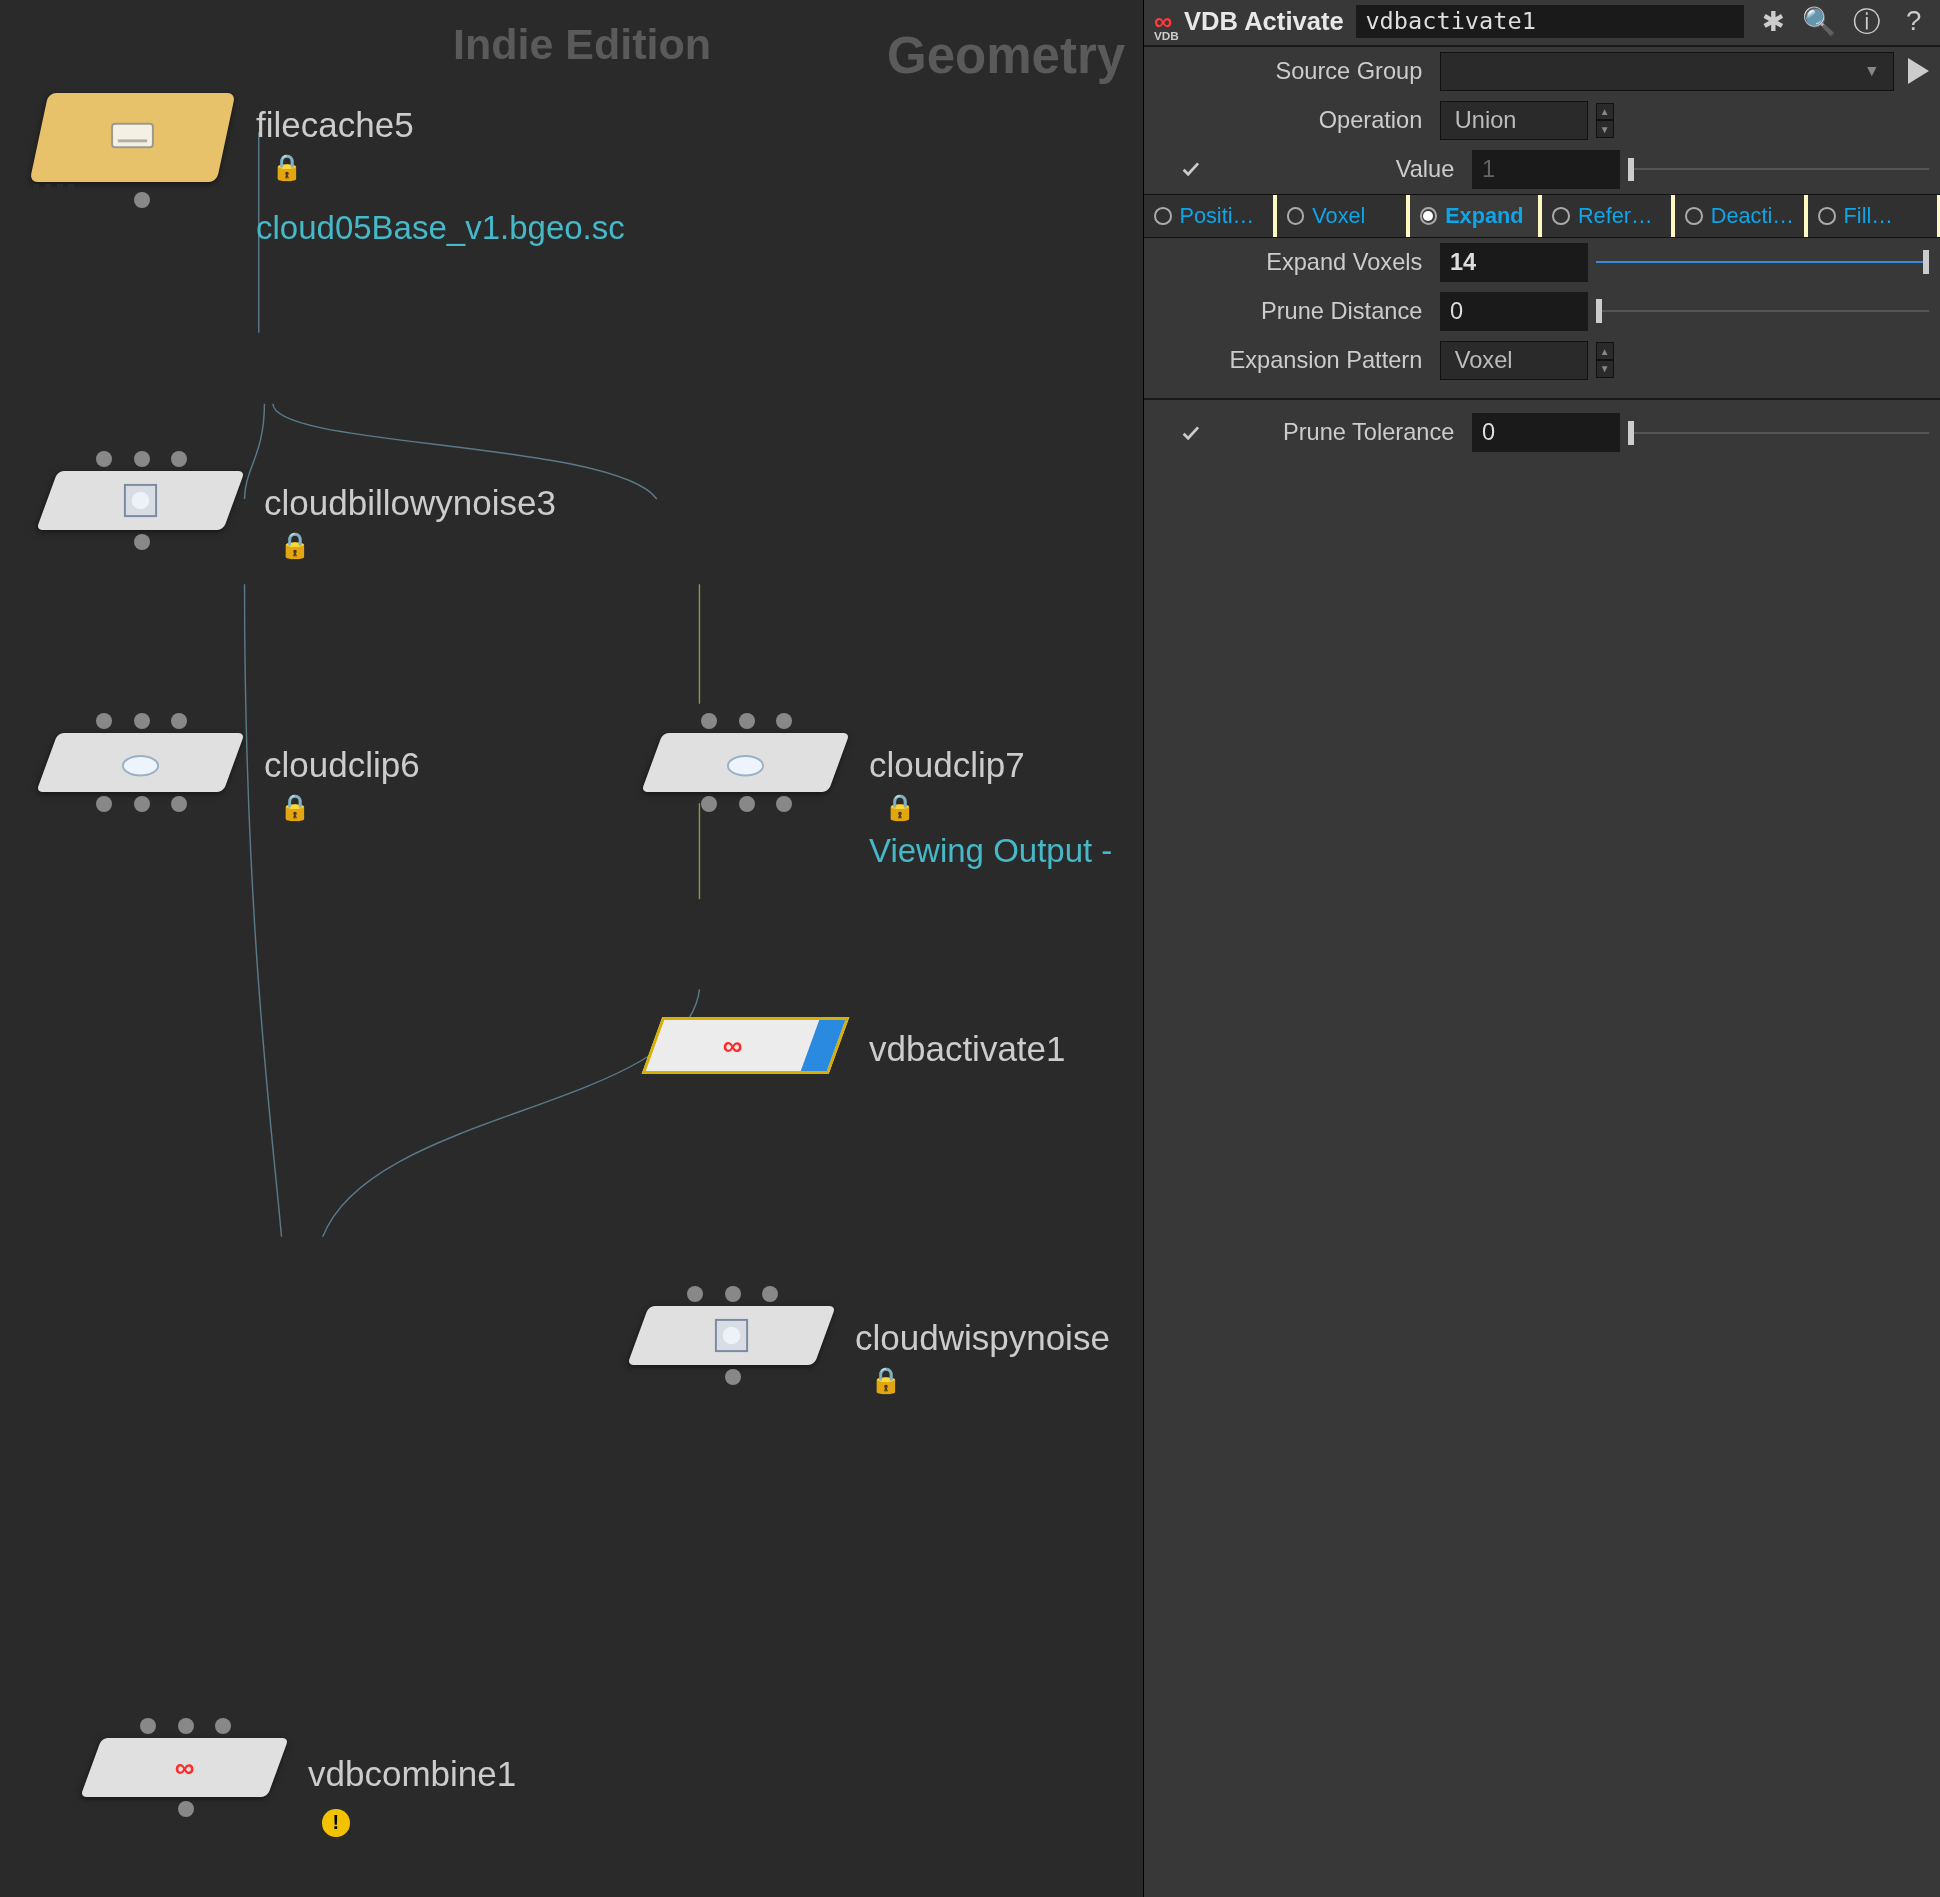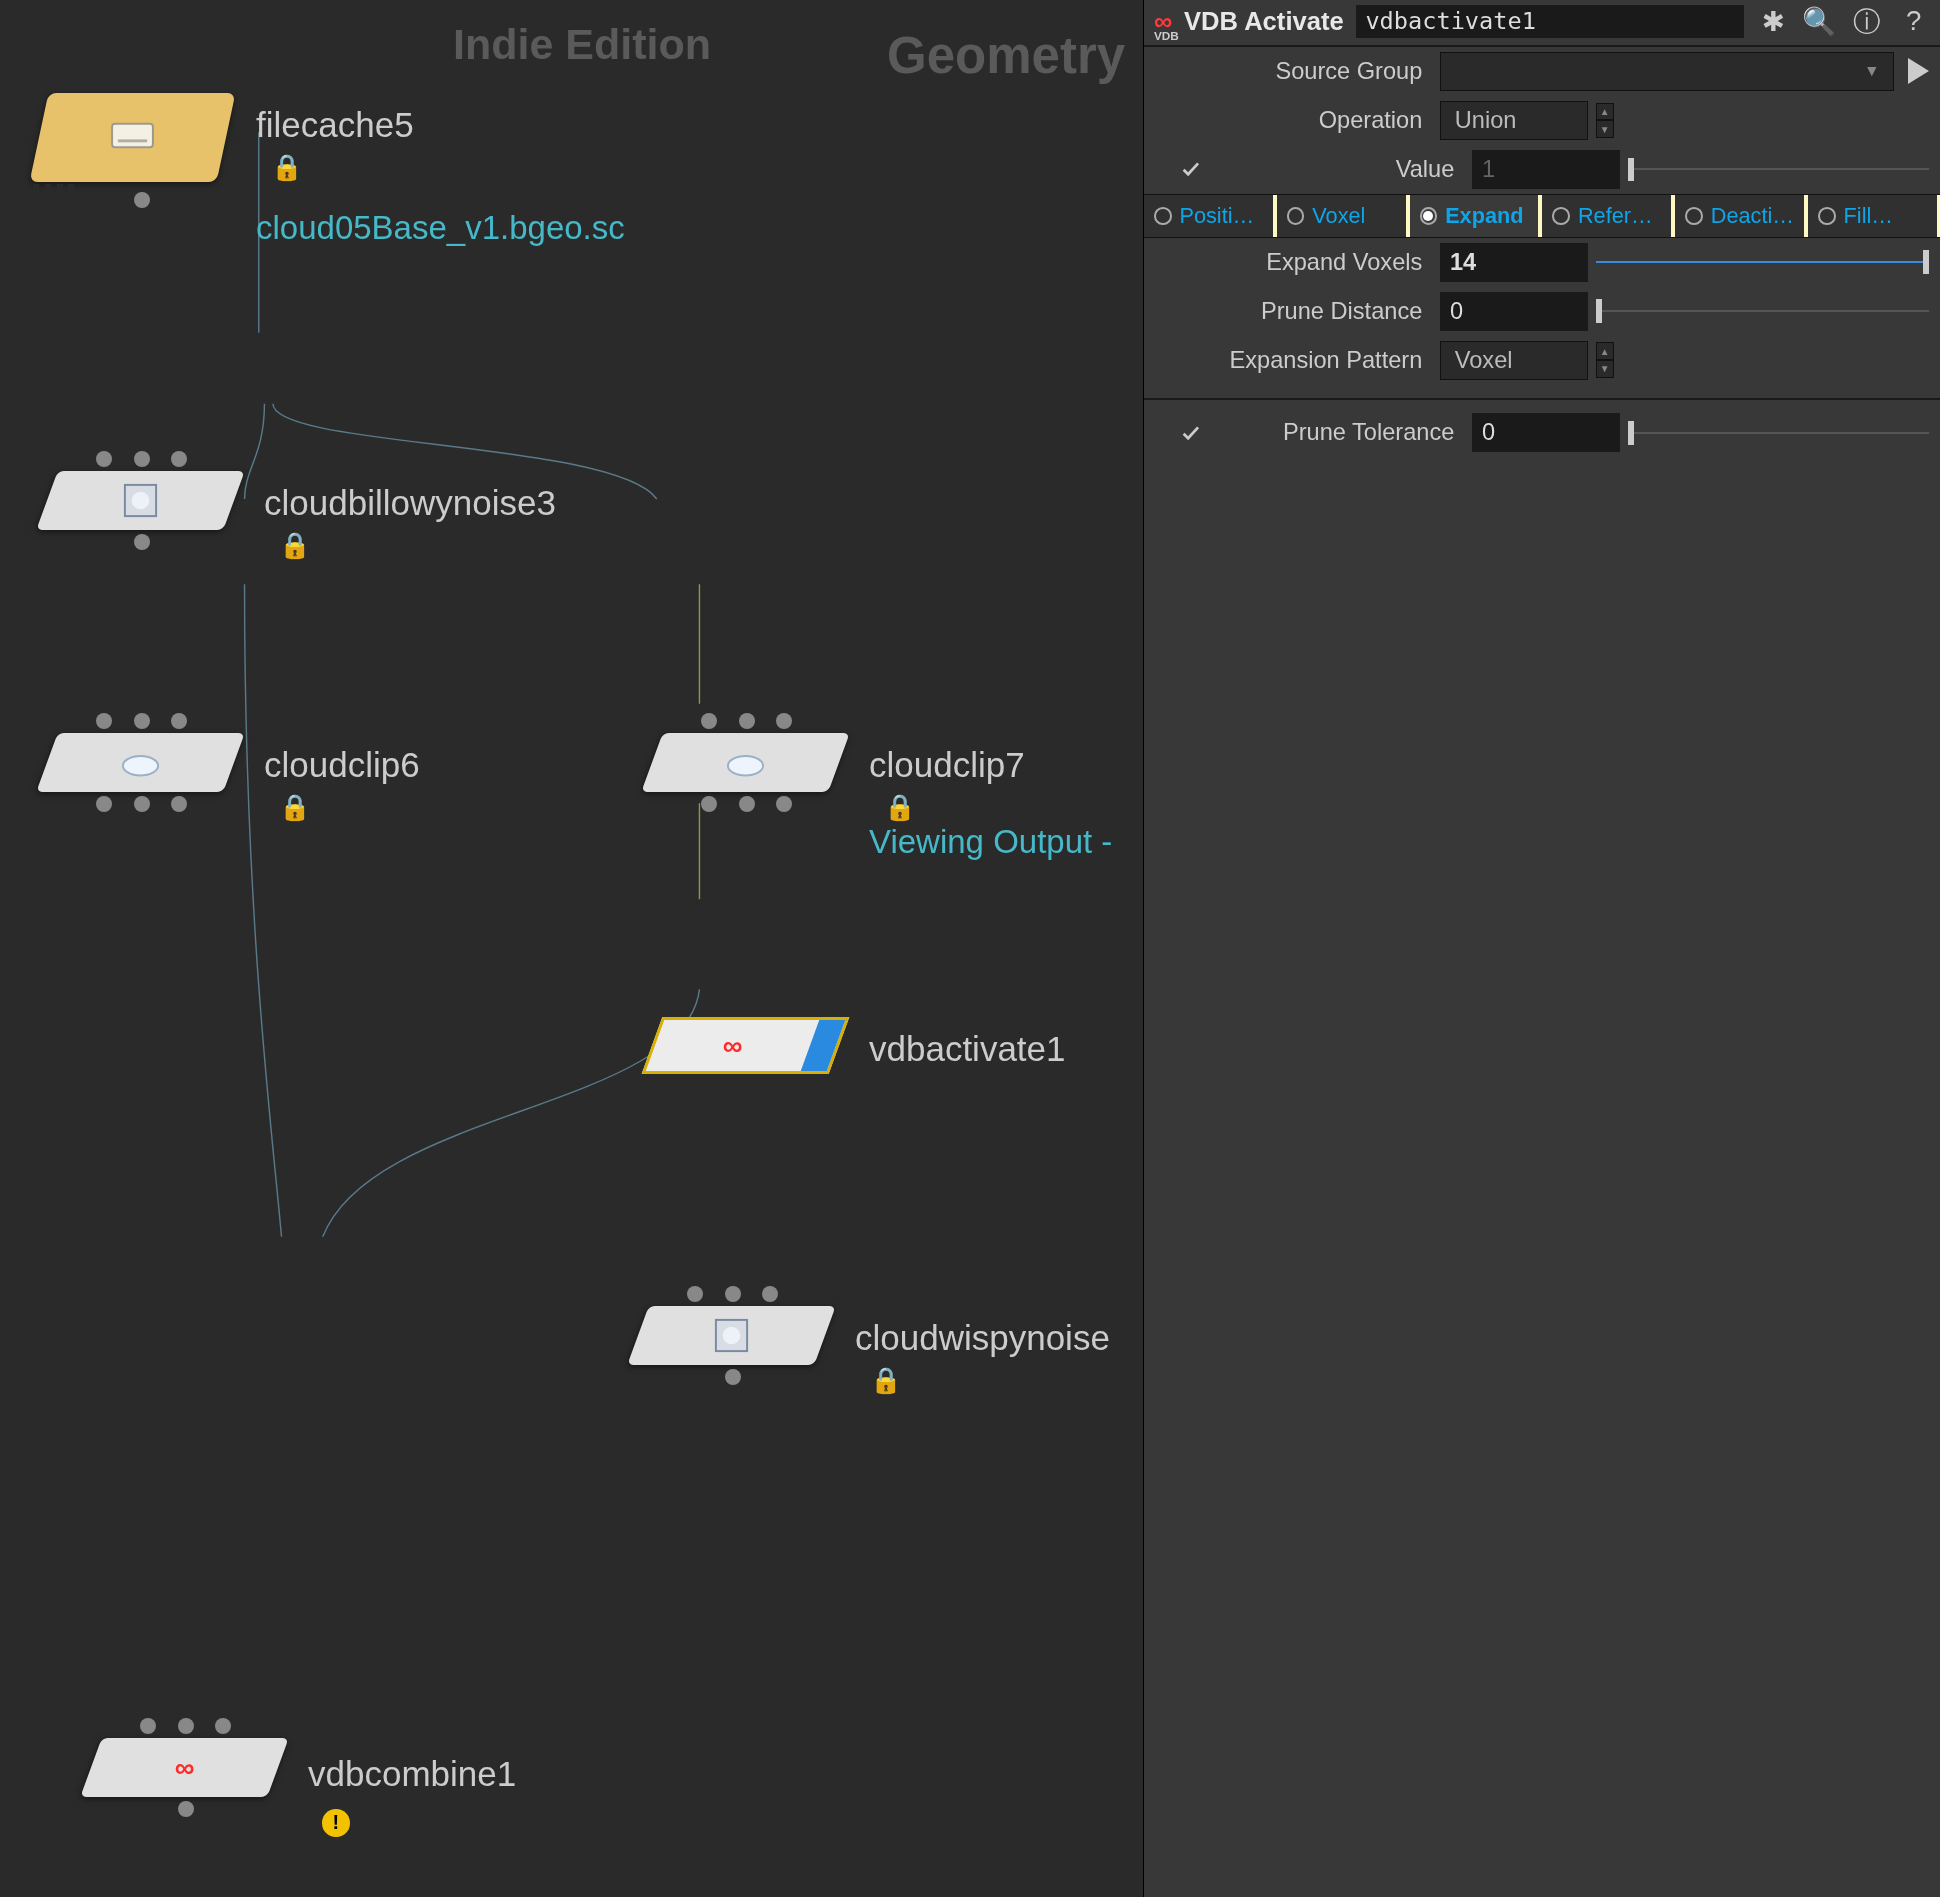--- a/index.html
+++ b/index.html
@@ -161,21 +161,21 @@
       <svg width="41" height="29.6" viewBox="0 0 42 30">
             <ellipse cx="21" cy="18" rx="18" ry="10" fill="#eef4fb" stroke="#9ab0c8" stroke-width="2"></ellipse>
           </svg>
     </div>
       </div>
     <div class="port out l"></div>
     <div class="port out c"></div>
     <div class="port out r"></div>
     <div class="node-label">cloudclip7</div>
     <div class="lock">🔒</div>
-    <div class="node-sub" style="top:90px;">Viewing Output -</div>
+    <div class="node-sub" style="top:99px;">Viewing Output -</div>
   </div>
 
   <div class="node" style="left:652px; top:1017px;">
     <div class="ring1"></div>
     <div class="ring2"></div>
     <div class="vdb-body">
       <div class="icon">
           <span style="color:#ff2a2a;font-weight:900;font-size:27.6px;">∞</span>
         </div>
       <div class="blue"></div>

